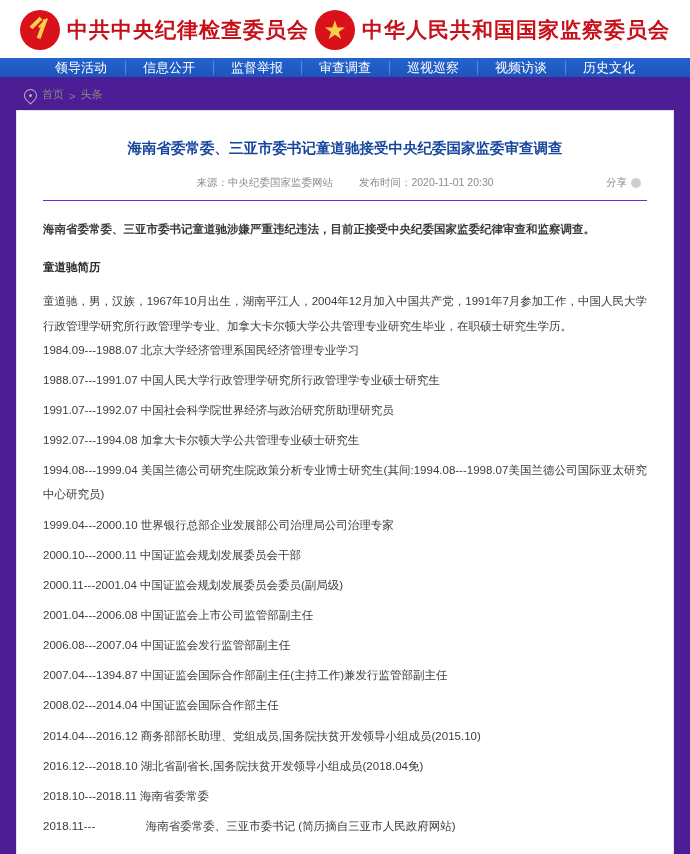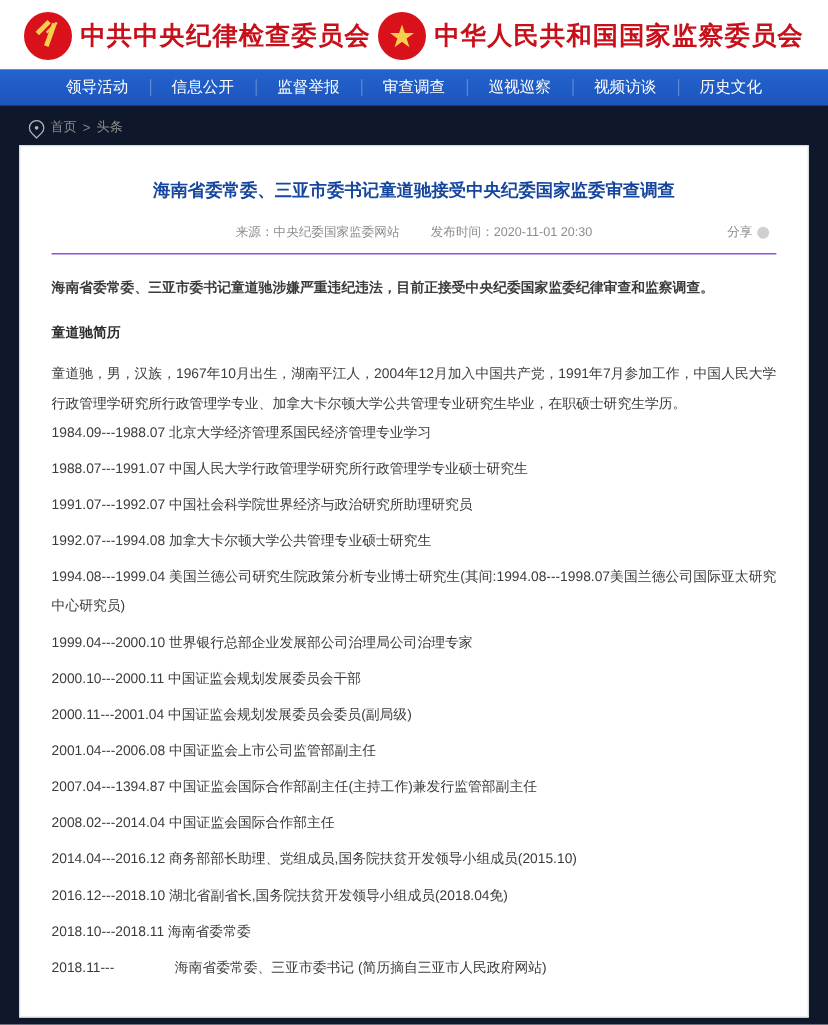--- a/index.html
+++ b/index.html
@@ -6,21 +6,21 @@
   * { box-sizing: border-box; }
   html, body {
     margin: 0; padding: 0;
     background: #ffffff;
     font-family: "Liberation Sans", "DejaVu Sans", sans-serif;
   }
   .page {
     width: 690px;
     height: 854px;
     position: relative;
-    background: #0f172a;
+    background: #4c1d95;
     overflow: hidden;
   }
 
   
   .masthead {
     display: flex;
     align-items: center;
     justify-content: center;
     gap: 6px;
     padding: 10px 0 8px 0;
@@ -73,21 +73,21 @@
     font-weight: bold;
     color: #c8101a;
     letter-spacing: 1px;
     white-space: nowrap;
   }
 
   
   .navbar {
     background: #1f5fd0;
     background: linear-gradient(#2463cf, #1c55bb);
-    height: 30px;
+    height: 19px;
     display: flex;
     align-items: center;
     justify-content: center;
     gap: 0;
   }
   .nav-item {
     color: #ffffff;
     font-size: 13px;
     padding: 0 18px;
     line-height: 30px;
@@ -248,20 +248,21 @@
 
       <p class="resume">1984.09---1988.07 北京大学经济管理系国民经济管理专业学习</p>
       <p class="resume">1988.07---1991.07 中国人民大学行政管理学研究所行政管理学专业硕士研究生</p>
       <p class="resume">1991.07---1992.07 中国社会科学院世界经济与政治研究所助理研究员</p>
       <p class="resume">1992.07---1994.08 加拿大卡尔顿大学公共管理专业硕士研究生</p>
       <p class="resume">1994.08---1999.04 美国兰德公司研究生院政策分析专业博士研究生(其间:1994.08---1998.07美国兰德公司国际亚太研究中心研究员)</p>
       <p class="resume">1999.04---2000.10 世界银行总部企业发展部公司治理局公司治理专家</p>
       <p class="resume">2000.10---2000.11 中国证监会规划发展委员会干部</p>
       <p class="resume">2000.11---2001.04 中国证监会规划发展委员会委员(副局级)</p>
       <p class="resume">2001.04---2006.08 中国证监会上市公司监管部副主任</p>
+      <p class="resume">2006.08---2007.04 中国证监会发行监管部副主任</p>
       <p class="resume">2007.04---1394.87 中国证监会国际合作部副主任(主持工作)兼发行监管部副主任</p>
       <p class="resume">2008.02---2014.04 中国证监会国际合作部主任</p>
       <p class="resume">2014.04---2016.12 商务部部长助理、党组成员,国务院扶贫开发领导小组成员(2015.10)</p>
       <p class="resume">2016.12---2018.10 湖北省副省长,国务院扶贫开发领导小组成员(2018.04免)</p>
       <p class="resume">2018.10---2018.11 海南省委常委</p>
       <p class="resume last">
         <span>2018.11---</span>
         <span class="indent-gap"></span>
         <span>海南省委常委、三亚市委书记 (简历摘自三亚市人民政府网站)</span>
       </p>

